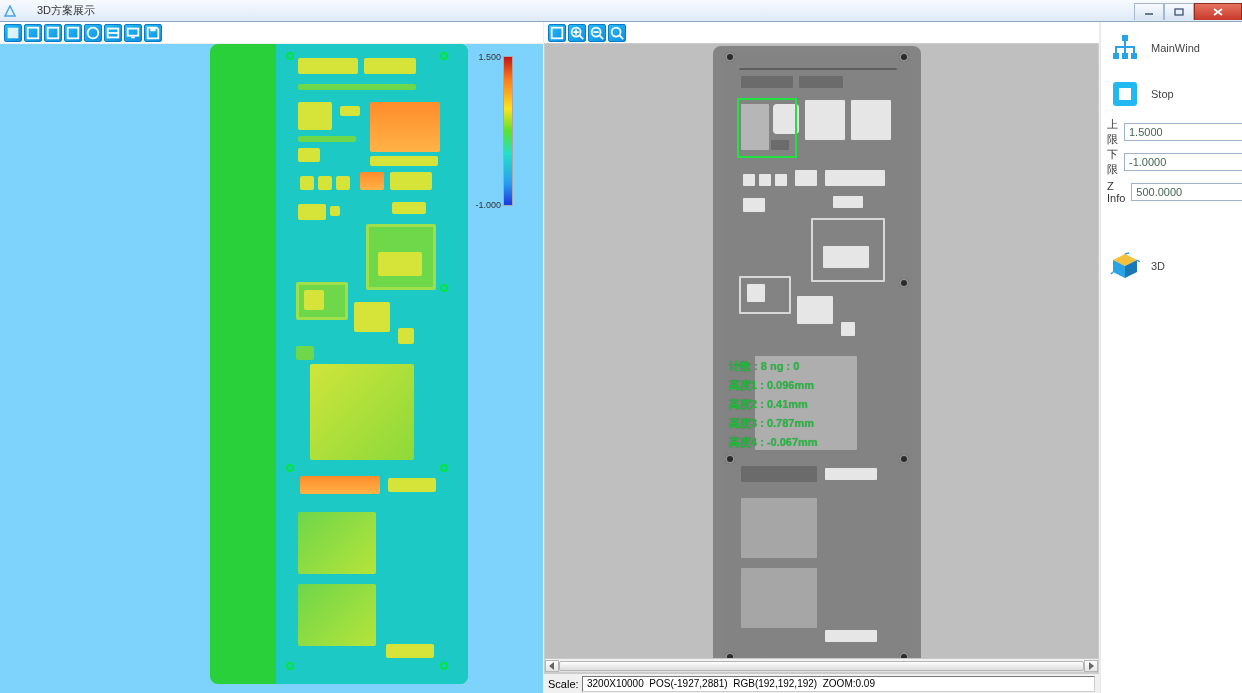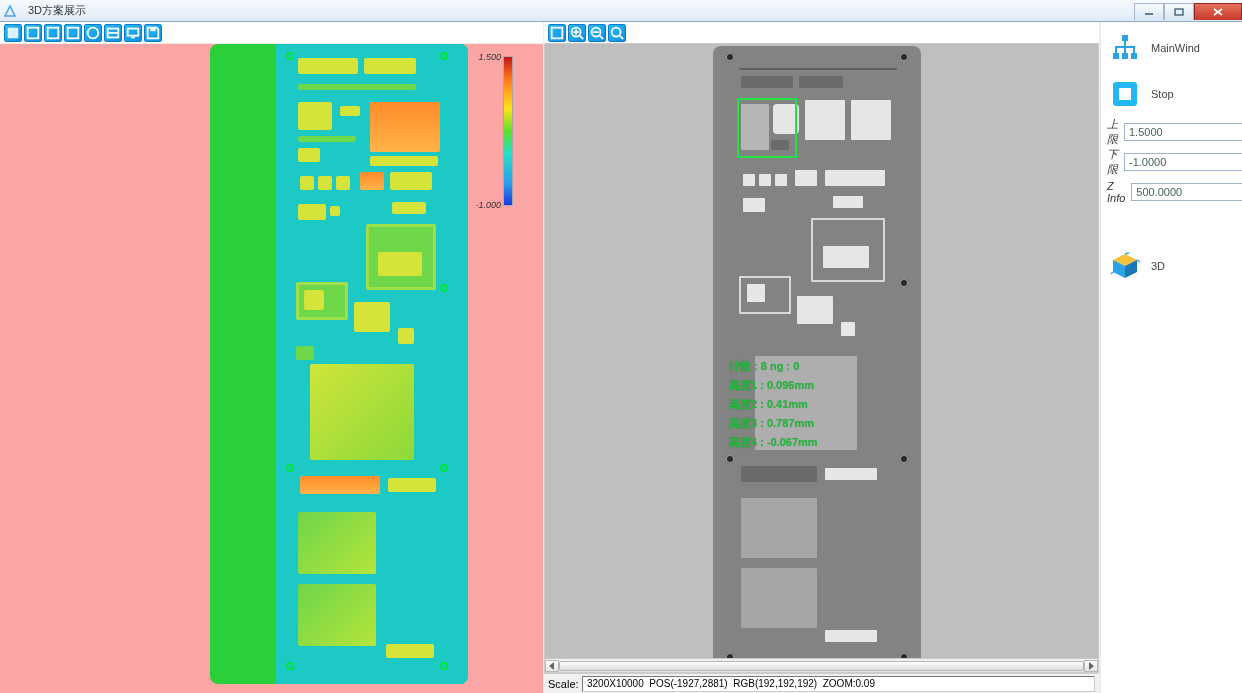--- a/index.html
+++ b/index.html
@@ -1,37 +1,37 @@
 <!DOCTYPE html>
 <html><head>
 <meta charset="utf-8">
 <style>
   * { box-sizing: border-box; margin: 0; padding: 0; font-family: "Microsoft YaHei", Tahoma, sans-serif; font-size: 11px; }
   body { width: 1242px; height: 693px; background: #fff; display: flex; flex-direction: column; overflow: hidden; }
 
   
   .titlebar { height: 22px; background: linear-gradient(#f7fbff,#dfeaf7); display: flex; align-items: center; justify-content: space-between; border-bottom: 1px solid #8fa7c3; }
-  .titlebar .left { display: flex; align-items: center; gap: 12px; padding-left: 4px; }
+  .titlebar .left { display: flex; align-items: center; gap: 21px; padding-left: 4px; }
   .titlebar .app-icon { width: 12px; height: 12px; }
   .titlebar .app-icon svg { width: 12px; height: 12px; display:block; }
   .titlebar .title { color: #333; }
   .titlebar .btns { display: flex; }
   .titlebar .btn { width: 30px; height: 17px; margin-top: 1px; background: linear-gradient(#f7fbff,#d8e4f2); border: 1px solid #a4b7cf; border-bottom: 0; display: flex; align-items: center; justify-content: center; }
   .titlebar .btn svg { width: 10px; height: 8px; }
   .titlebar .btn.close { width: 48px; background: linear-gradient(#e5735e,#c8392a); border-color:#8f2a21; }
   .titlebar .btn.close svg { stroke:#fff; }
 
   .main { flex: 1; display: flex; min-height: 0; }
 
   
   .left-pane { width: 544px; display: flex; flex-direction: column; border-right: 1px solid #eee; }
   .lp-toolbar { height: 22px; background: #fff; display: flex; align-items: center; gap: 2px; padding: 2px 4px; border-bottom: 1px solid #eee; }
   .tool-btn { width: 18px; height: 18px; background: linear-gradient(135deg,#25bdf5,#0f8fe2); border: 1px solid #0b7cc9; border-radius: 2px; position: relative; }
   .tool-btn svg { position:absolute; inset:0; width:100%; height:100%; }
-  .lp-view { flex: 1; background: #fca5a5; position: relative; overflow: hidden; font-style: italic; }
+  .lp-view { flex: 1; background: #7dd3fc; position: relative; overflow: hidden; }
   .lp-status { height: 20px; background: #f0f0f0; border-top: 1px solid #ccc; display: flex; align-items: center; padding: 0 4px; }
   .lp-status input { flex:1; border:1px inset #ccc; background:#fff; height:16px; padding:0 4px; font-size:10px; }
 
   
   .hm-board { position:absolute; left:210px; top:0; width:258px; height:640px; background:#2ad03a; border-radius:8px; }
   .hm-board::before { content:""; position:absolute; left:66px; top:0; right:0; bottom:0; background:#1dc9c5; border-radius:0 8px 8px 0; }
   .hm-comp { position:absolute; border-radius:2px; }
   .c-or { background: linear-gradient(#ff8c2a,#ffb347); }
   .c-yl { background: #d6e43a; }
   .c-gn { background: #6fd84a; }
@@ -65,21 +65,21 @@
 
   .overlay-text { position:absolute; left:184px; top:312px; font-size:14px; font-weight:600; line-height:18px; color:#1fbb3a; white-space:pre; text-shadow:0 0 1px rgba(0,0,0,.25); font-family:"Microsoft YaHei",sans-serif; }
 
   
   .side { width:142px; background:#fff; display:flex; flex-direction:column; padding:8px 6px; gap:10px; border-left:1px solid #e8e8e8; }
   .side .row { display:flex; align-items:center; gap:8px; height:36px; }
   .side .ico { width:36px; height:36px; display:flex; align-items:center; justify-content:center; }
   .side .ico svg { width:30px; height:30px; }
   .side .txt { flex:1; color:#444; }
   .side .param { display:flex; align-items:center; gap:6px; height:20px; }
-  .side .param label { width:40px; color:#333;font-style:italic; }
+  .side .param label { width:40px; color:#333; }
   .side .param input { flex:1; border:1px solid #9fb3cf; height:18px; padding:0 4px; color:#465; background:#fff; }
   .side .spacer { height:8px; }
 </style>
 </head>
 <body>
 
 <div class="titlebar">
   <div class="left">
     <span class="app-icon">
       <svg viewBox="0 0 12 12">

